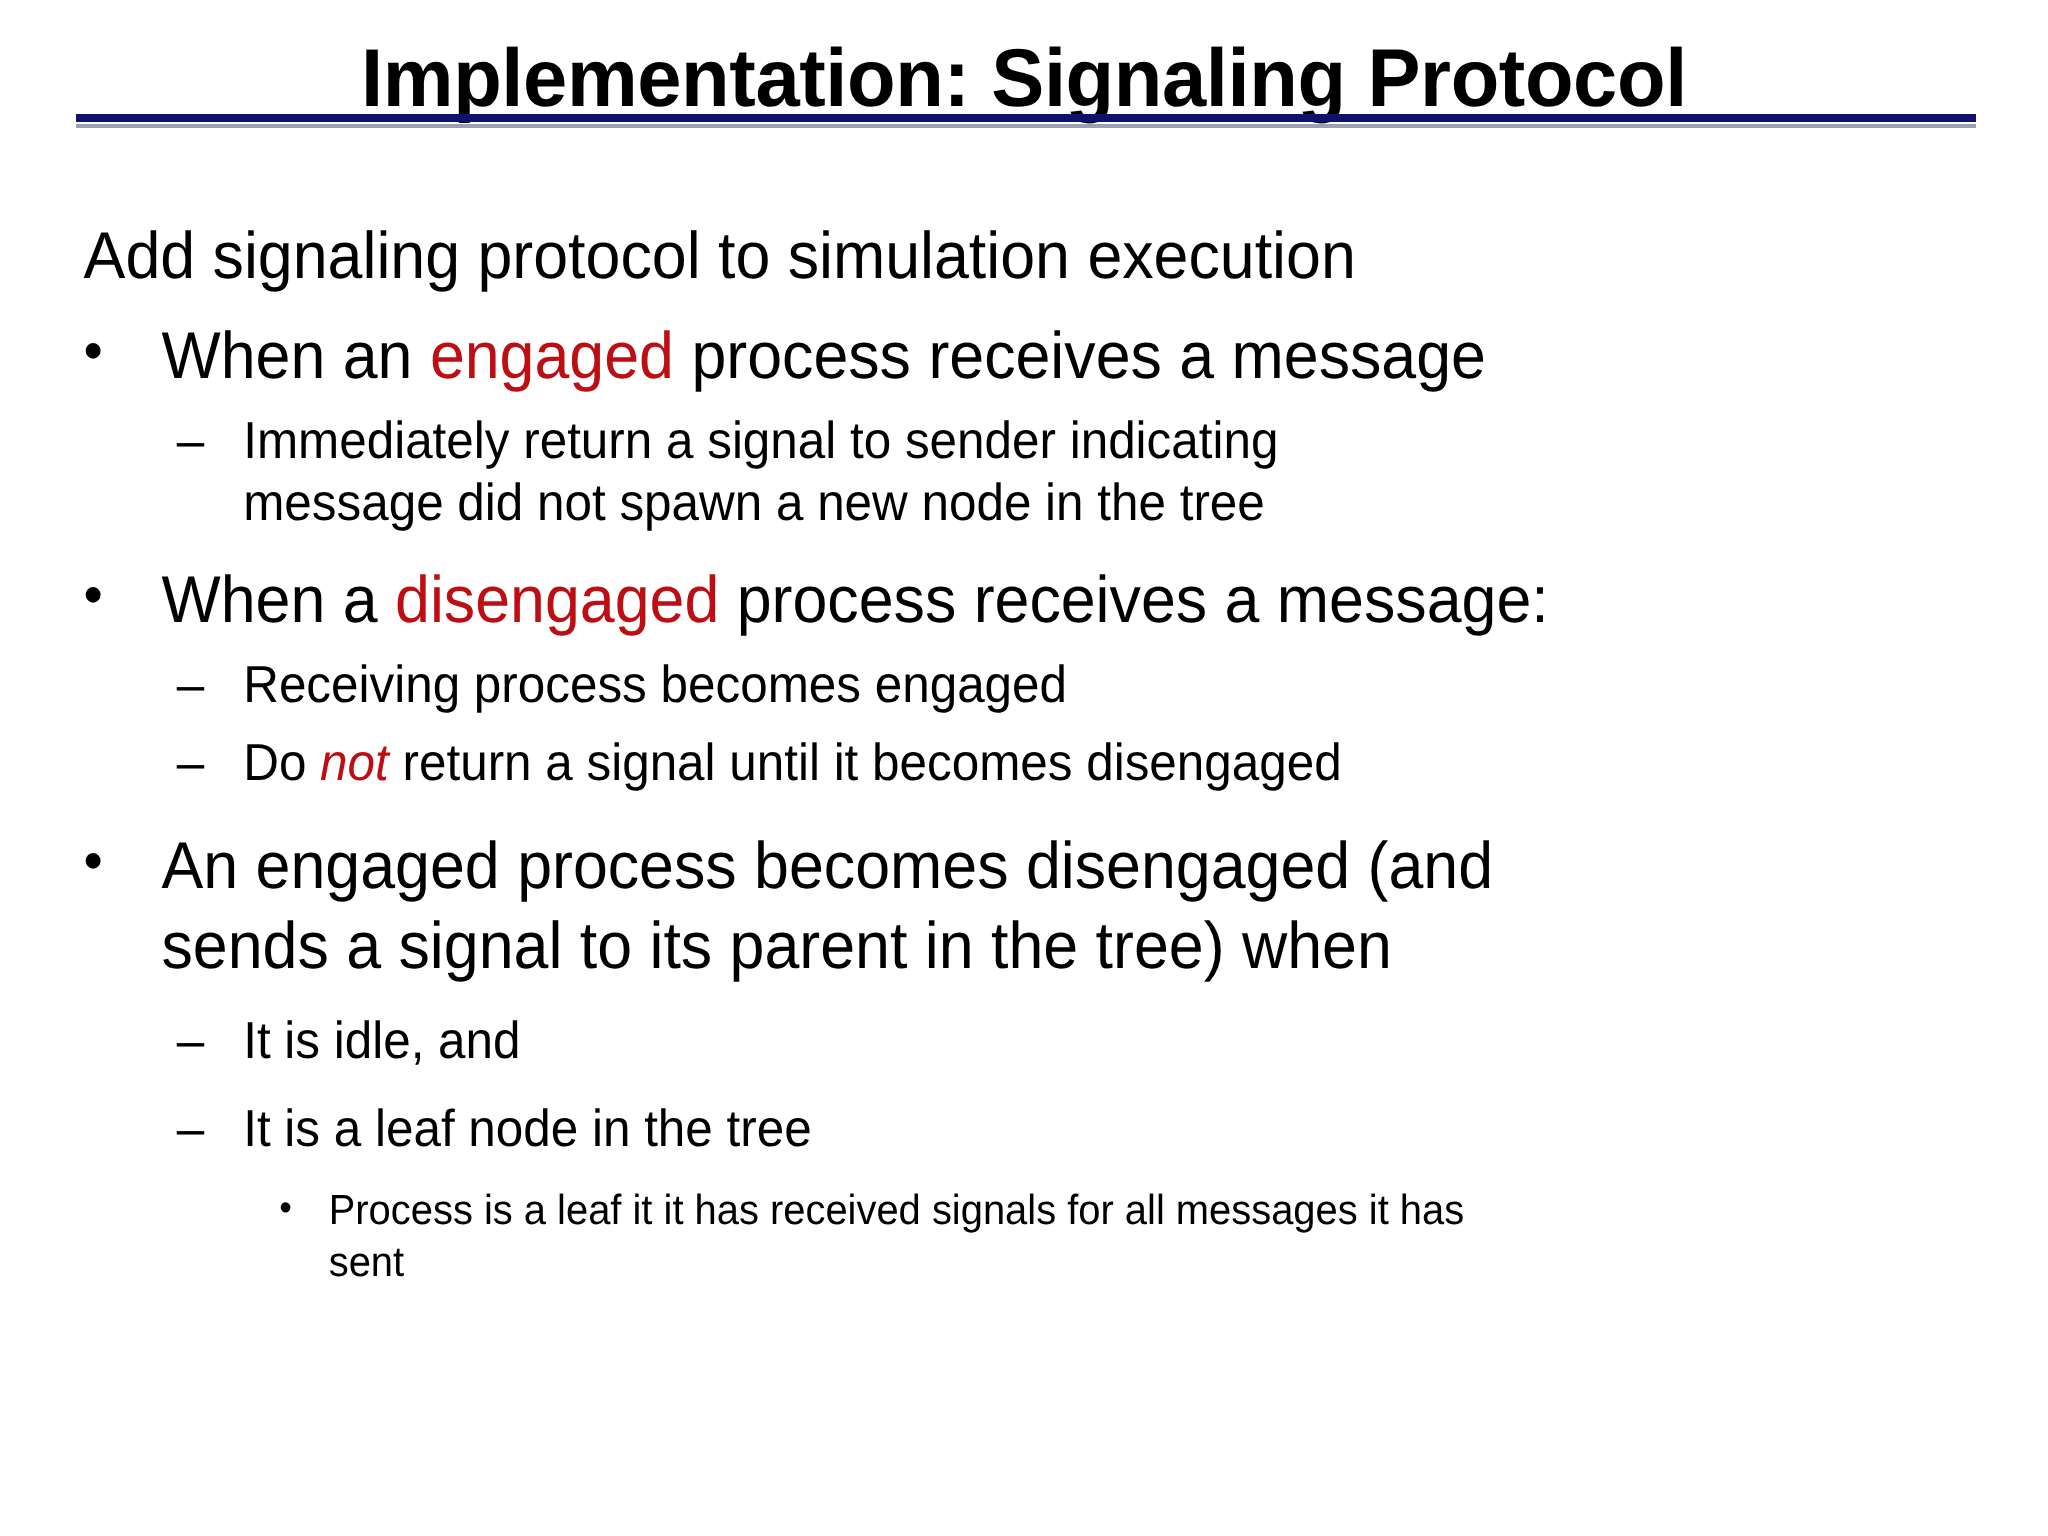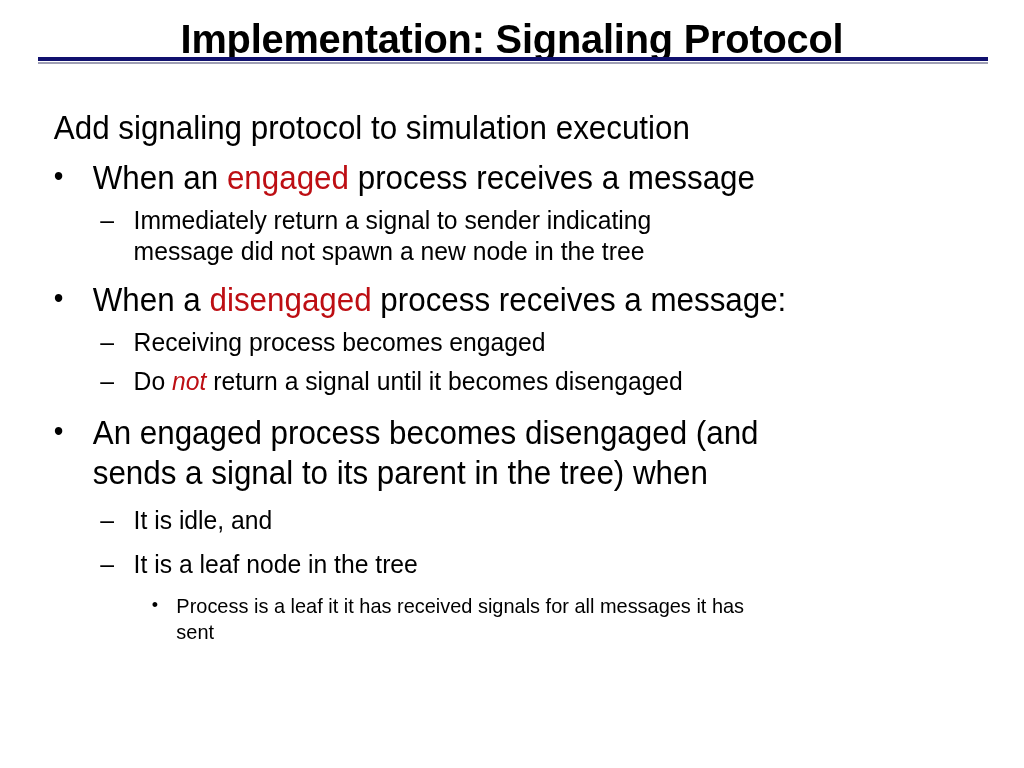--- a/index.html
+++ b/index.html
@@ -56,21 +56,21 @@
   .title-rule-shadow {
     height: 2px;
     background: #9e9eb4;
     width: 100%;
     margin-top: 1px;
   }
 
   
   .body {
     position: absolute;
-    left: 12px;
+    left: 0;
     top: 108px;
     width: 860px;
   }
 
   .line {
     position: relative;
     box-sizing: border-box;
   }
 
   .marker {

